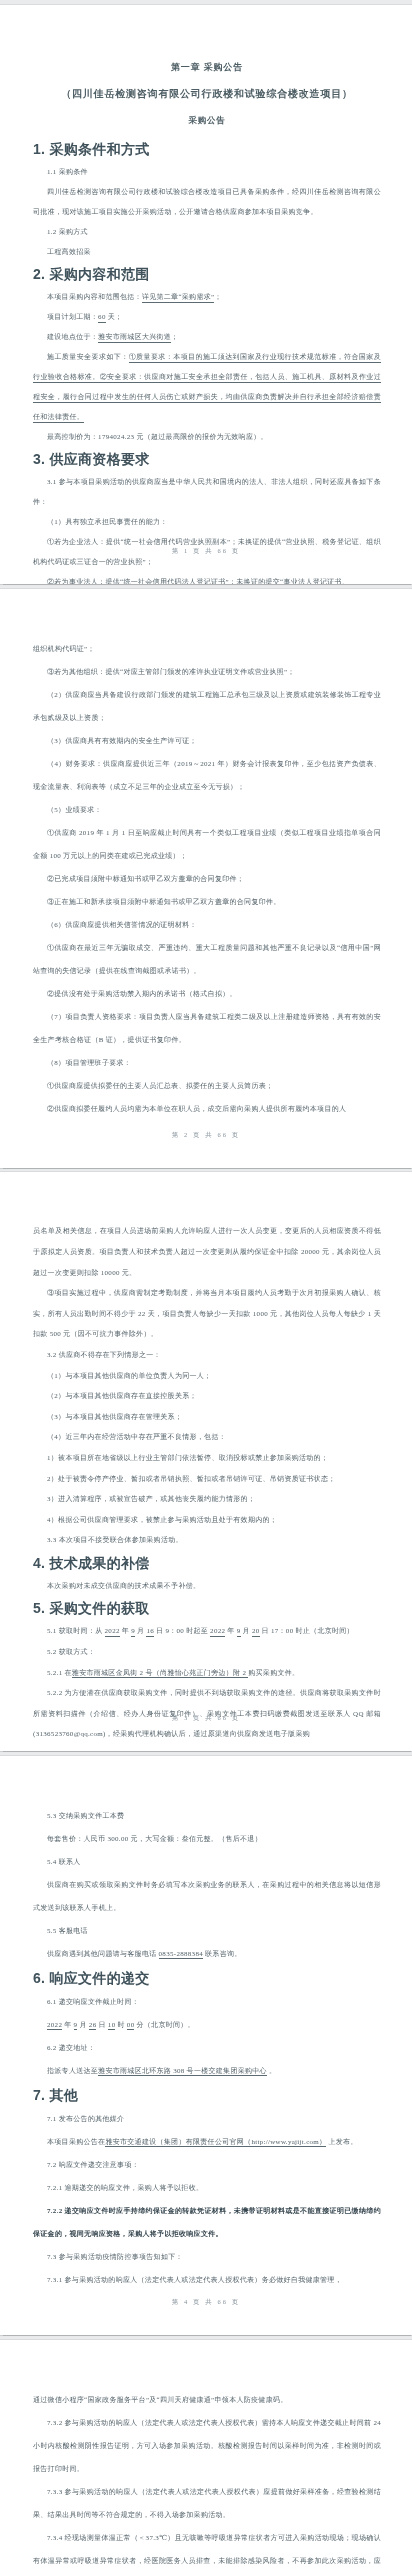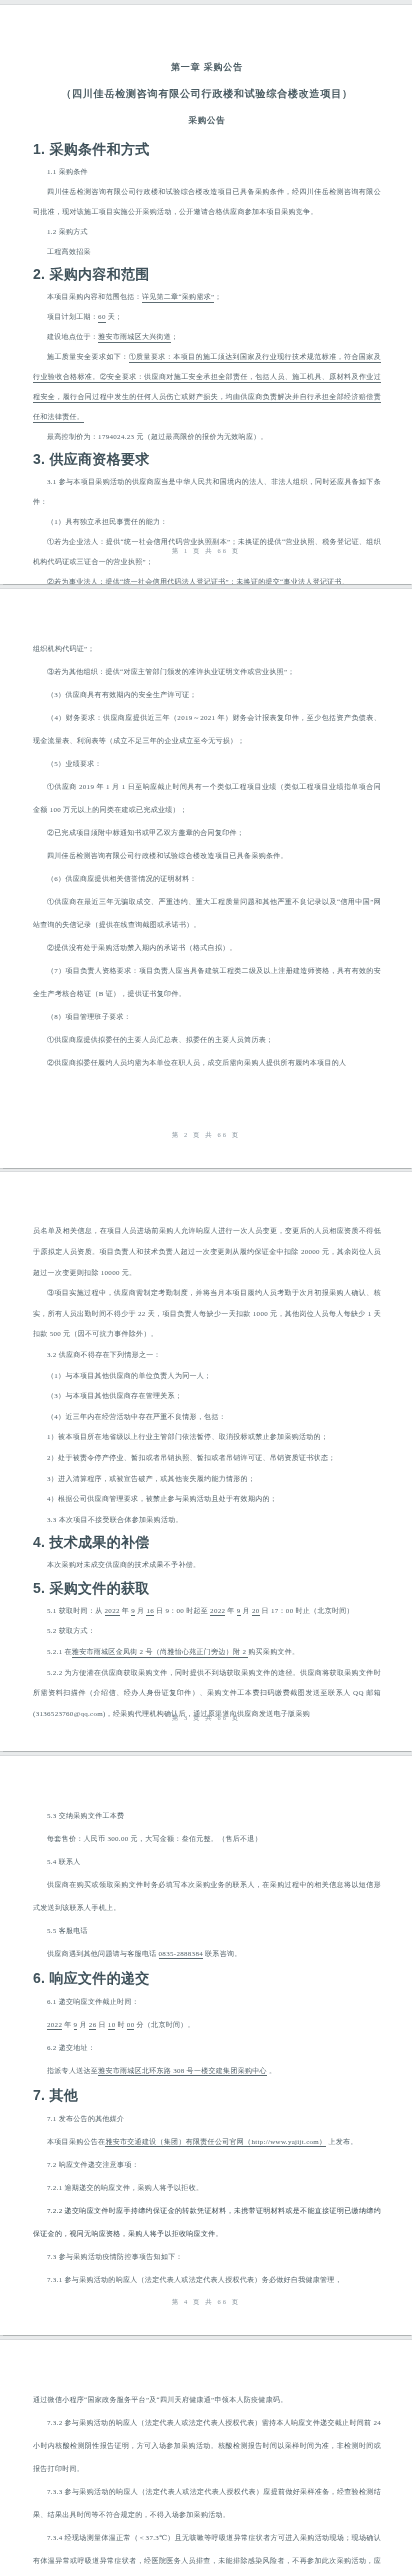--- a/index.html
+++ b/index.html
@@ -45,21 +45,21 @@
     font-family:"Liberation Sans","DejaVu Sans",sans-serif;
     font-weight:700;
     font-size:14px;
     color:#40525b;
     line-height:25px !important;
     text-indent:0;
     letter-spacing:0.3px;
   }
   .p{text-indent:2em;}
   .pn{text-indent:0;}
-  .pb{text-indent:2em;font-weight:400;color:#36464f;}
+  .pb{text-indent:2em;font-weight:700;color:#36464f;}
   .u{border-bottom:0.5px solid #5c6b72;padding-bottom:0.5px;margin-top:27px;}
   .pageno{
     position:absolute;left:0;right:0;bottom:28px;
     text-align:center;
     font-size:6.4px;
     color:#83909a;
     letter-spacing:2.1px;
   }
 </style>
 </head>
@@ -89,43 +89,45 @@
         <div class="blk p"><span>①若为企业法人：提供“统一社会信用代码营业执照副本”；未换证的提供“营业执照、税务登记证、组织机构代码证或三证合一的营业执照”；</span></div>
         <div class="blk p"><span>②若为事业法人：提供“统一社会信用代码法人登记证书”；未换证的提交“事业法人登记证书、</span></div>
       </div>
     <div class="pageno">第 1 页 共 66 页</div>
   </section>
 
   <section class="page">
     <div class="content lh44">
         <div class="blk pn"><span>组织机构代码证”；</span></div>
         <div class="blk p"><span>③若为其他组织：提供“对应主管部门颁发的准许执业证明文件或营业执照”；</span></div>
+        <div class="blk p"><span>（2）供应商应当具备建设行政部门颁发的建筑工程施工总承包三级及以上资质或建筑装修装饰工程专业承包贰级及以上资质；</span></div>
         <div class="blk p"><span>（3）供应商具有有效期内的安全生产许可证；</span></div>
         <div class="blk p"><span>（4）财务要求：供应商应提供近三年（2019～2021 年）财务会计报表复印件，至少包括资产负债表、现金流量表、利润表等（成立不足三年的企业成立至今无亏损）；</span></div>
         <div class="blk p"><span>（5）业绩要求：</span></div>
         <div class="blk p"><span>①供应商 2019 年 1 月 1 日至响应截止时间具有一个类似工程项目业绩（类似工程项目业绩指单项合同金额 100 万元以上的同类在建或已完成业绩）；</span></div>
         <div class="blk p"><span>②已完成项目须附中标通知书或甲乙双方盖章的合同复印件；</span></div>
-        <div class="blk p"><span>四川佳岳检测咨询有限公司行政楼和试验综合楼改造项目已具备采购条件。</span></div>
+        <div class="blk p"><span>③正在施工和新承接项目须附中标通知书或甲乙双方盖章的合同复印件。</span></div>
         <div class="blk p"><span>（6）供应商应提供相关信誉情况的证明材料：</span></div>
         <div class="blk p"><span>①供应商在最近三年无骗取成交、严重违约、重大工程质量问题和其他严重不良记录以及“信用中国”网站查询的失信记录（提供在线查询截图或承诺书）。</span></div>
         <div class="blk p"><span>②提供没有处于采购活动禁入期内的承诺书（格式自拟）。</span></div>
         <div class="blk p"><span>（7）项目负责人资格要求：项目负责人应当具备建筑工程类二级及以上注册建造师资格，具有有效的安全生产考核合格证（B 证），提供证书复印件。</span></div>
         <div class="blk p"><span>（8）项目管理班子要求：</span></div>
         <div class="blk p"><span>①供应商应提供拟委任的主要人员汇总表、拟委任的主要人员简历表；</span></div>
         <div class="blk p"><span>②供应商拟委任履约人员均需为本单位在职人员，成交后需向采购人提供所有履约本项目的人</span></div>
       </div>
     <div class="pageno">第 2 页 共 66 页</div>
   </section>
 
   <section class="page">
     <div class="content lh40">
         <div class="blk pn"><span>员名单及相关信息，在项目人员进场前采购人允许响应人进行一次人员变更，变更后的人员相应资质不得低于原拟定人员资质。项目负责人和技术负责人超过一次变更则从履约保证金中扣除 20000 元，其余岗位人员超过一次变更则扣除 10000 元。</span></div>
         <div class="blk p"><span>③项目实施过程中，供应商需制定考勤制度，并将当月本项目履约人员考勤于次月初报采购人确认、核实，所有人员出勤时间不得少于 22 天，项目负责人每缺少一天扣款 1000 元，其他岗位人员每人每缺少 1 天扣款 500 元（因不可抗力事件除外）。</span></div>
         <div class="blk p"><span>3.2 供应商不得存在下列情形之一：</span></div>
         <div class="blk p"><span>（1）与本项目其他供应商的单位负责人为同一人；</span></div>
+        <div class="blk p"><span>（2）与本项目其他供应商存在直接控股关系；</span></div>
         <div class="blk p"><span>（3）与本项目其他供应商存在管理关系；</span></div>
         <div class="blk p"><span>（4）近三年内在经营活动中存在严重不良情形，包括：</span></div>
         <div class="blk p"><span>1）被本项目所在地省级以上行业主管部门依法暂停、取消投标或禁止参加采购活动的；</span></div>
         <div class="blk p"><span>2）处于被责令停产停业、暂扣或者吊销执照、暂扣或者吊销许可证、吊销资质证书状态；</span></div>
         <div class="blk p"><span>3）进入清算程序，或被宣告破产，或其他丧失履约能力情形的；</span></div>
         <div class="blk p"><span>4）根据公司供应商管理要求，被禁止参与采购活动且处于有效期内的；</span></div>
         <div class="blk p"><span>3.3 本次项目不接受联合体参加采购活动。</span></div>
         <div class="blk h"><span>4. 技术成果的补偿</span></div>
         <div class="blk p"><span>本次采购对未成交供应商的技术成果不予补偿。</span></div>
         <div class="blk h"><span>5. 采购文件的获取</span></div>

